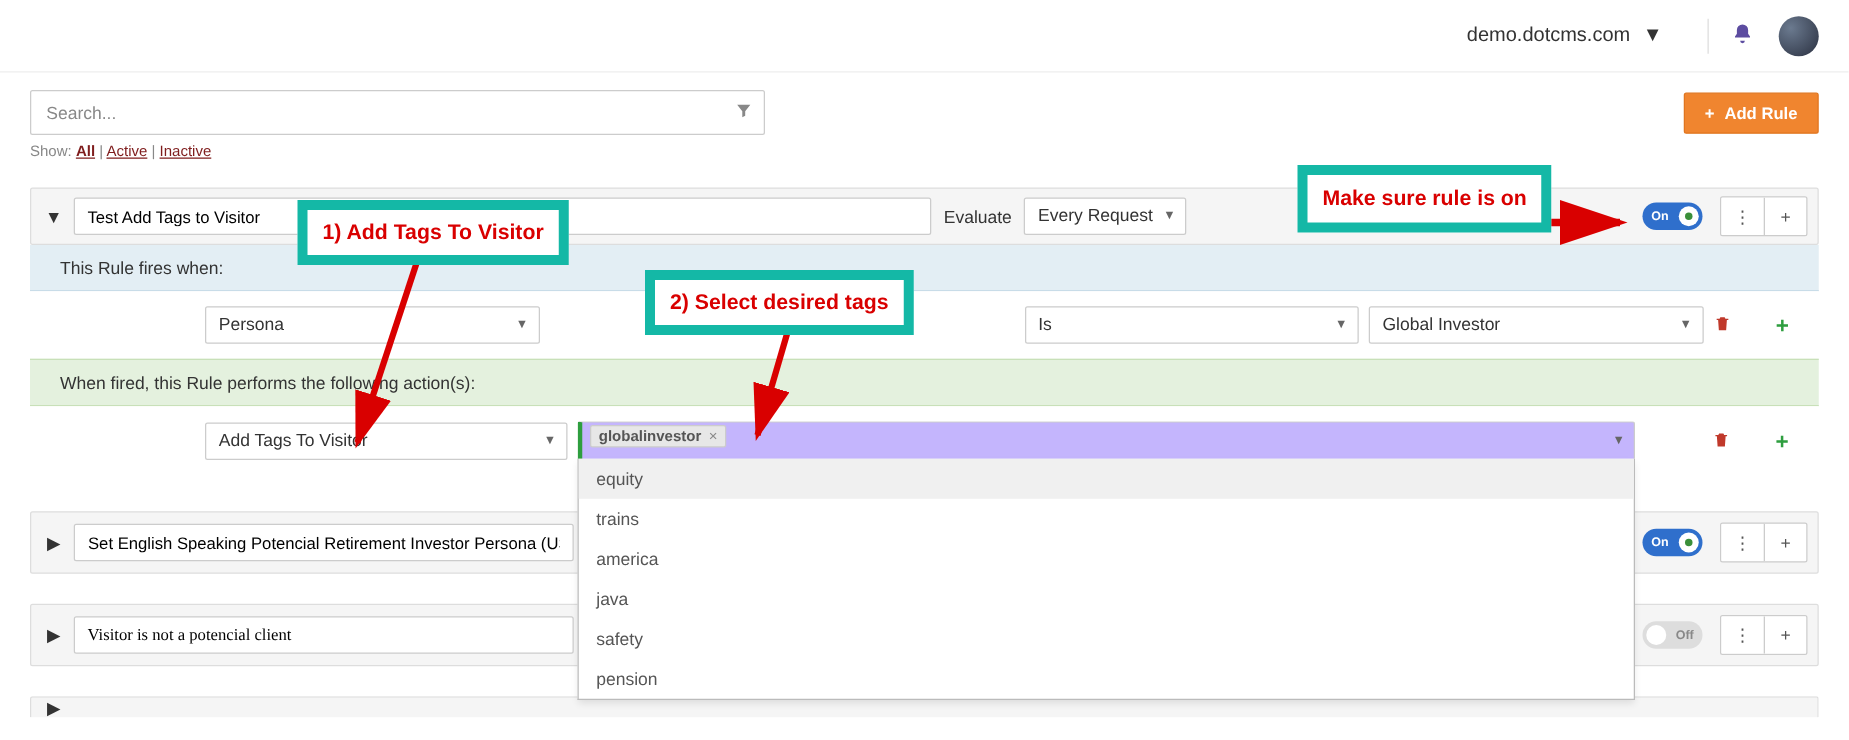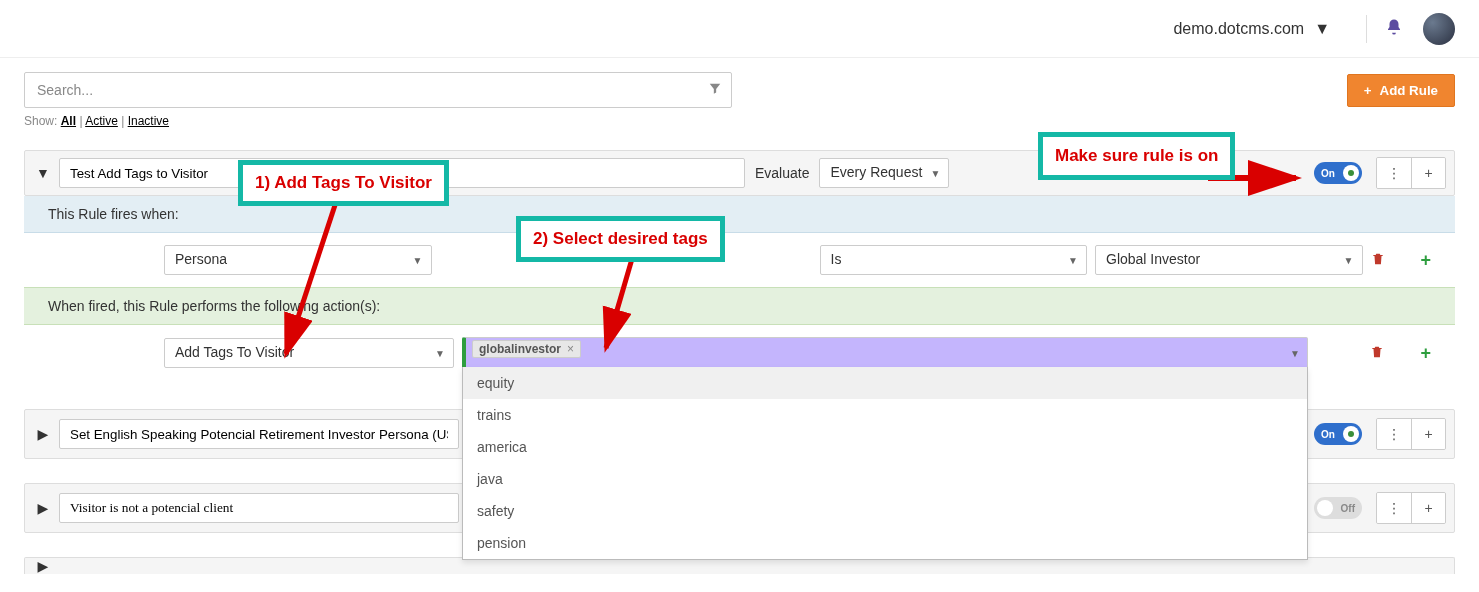--- a/index.html
+++ b/index.html
@@ -8,31 +8,31 @@
   
   .header { display: flex; justify-content: flex-end; align-items: center; height: 58px; padding: 13px 24px; border-bottom: 1px solid #eee; }
   .site-dropdown { display: flex; align-items: center; font-size: 16px; cursor: pointer; margin-right: 18px; }
   .site-dropdown .caret { margin-left: 10px; }
   .header-divider { width: 1px; height: 28px; background: #ddd; margin: 0 18px; }
   .bell-icon { color: #5c4ca0; margin-right: 20px; cursor: pointer; }
   .avatar { width: 32px; height: 32px; border-radius: 50%; background: radial-gradient(circle at 30% 30%, #6b7a8f, #2a3040); cursor: pointer; }
   
   
   .toolbar { display: flex; align-items: center; padding: 14px 24px 6px; }
-  .search-wrap { position: relative; width: 708px; }
+  .search-wrap { position: relative; width: 588px; }
   .search-input { width: 100%; height: 36px; padding: 6px 36px 6px 12px; border: 1px solid #ccc; border-radius: 2px; font-size: 14px; color: #888; }
   .search-input::placeholder { color: #888; }
   .filter-icon { position: absolute; right: 10px; top: 50%; transform: translateY(-50%); color: #888; cursor: pointer; }
   .spacer { flex: 1; }
   .add-rule-btn { background: #f0852f; border: 1px solid #e0751f; color: #fff; font-weight: bold; padding: 8px 16px; border-radius: 2px; cursor: pointer; display: flex; align-items: center; }
   .add-rule-btn .plus { margin-right: 8px; font-weight: bold; }
   
   
   .show-line { padding: 0 24px 12px; font-size: 12px; color: #888; }
-  .show-line a { color: #000000; text-align: center; }
+  .show-line a { color: #7f1d1d; text-align: center; }
   .show-line .active { font-weight: bold; text-decoration: underline; }
   
   
   .rule-panel { margin: 10px 24px 28px; }
   .rule-header { display: flex; align-items: center; background: #f5f5f5; border: 1px solid #ddd; border-radius: 2px; padding: 6px 8px; position: relative; }
   .expand-btn { width: 20px; text-align: center; cursor: pointer; color: #333; }
   .rule-name { flex: 0 0 686px; margin-left: 6px; }
   .rule-name input { width: 100%; height: 30px; padding: 4px 10px; border: 1px solid #ccc; border-radius: 2px; }
   .evaluate-label { font-weight: normal; margin: 0 10px 0 10px; }
   .evaluate-select { width: 130px; }
@@ -75,21 +75,21 @@
   .dropdown-list { position:absolute; top:30px; left:0; right:0; background:#fff; border:1px solid #bbb; border-top:none; z-index:100; box-shadow: 0 3px 6px rgba(0,0,0,0.1); }
   .dropdown-list .option { padding: 8px 14px; cursor:pointer; color:#555; }
   .dropdown-list .option:first-child { background:#f0f0f0; }
   
   
   .collapsed-rule { margin: 0 24px 24px; }
   .collapsed-rule .rule-header { padding: 8px; }
   .partial-rule { border-bottom: none; border-bottom-left-radius:0; border-bottom-right-radius:0; }
   
   
-  .anno-box { position:absolute; border: 5px solid #14b8a6; background:#fff; color:#d90000; font-weight:bold; padding: 8px 12px; font-size:17px; z-index:200; }
+  .anno-box { position:absolute; border: 8px solid #14b8a6; background:#fff; color:#d90000; font-weight:bold; padding: 8px 12px; font-size:17px; z-index:200; }
   svg.anno-arrow { position:absolute; z-index:199; overflow:visible; }
   
   .page { position: relative; width: 1479px; }
 </style>
 </head>
 <body>
 
 <div class="page">
 
   <div class="header">

